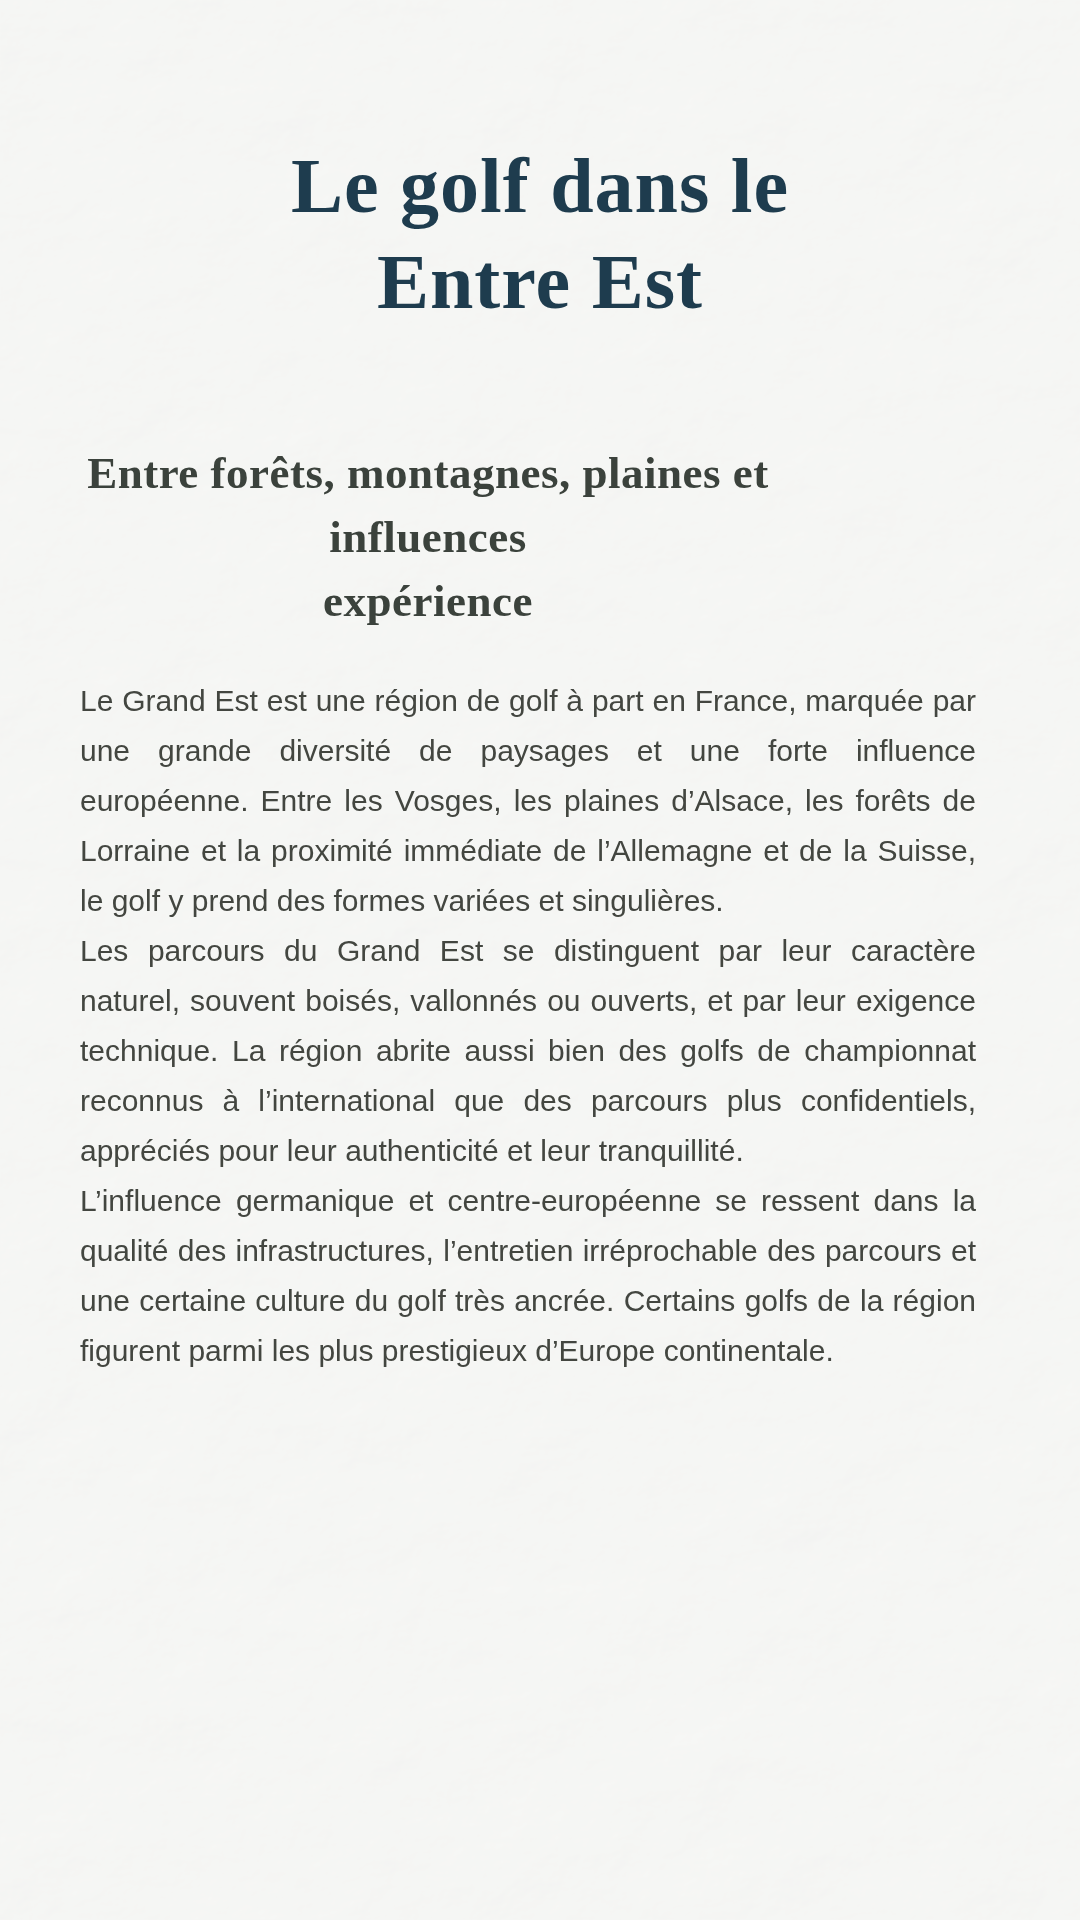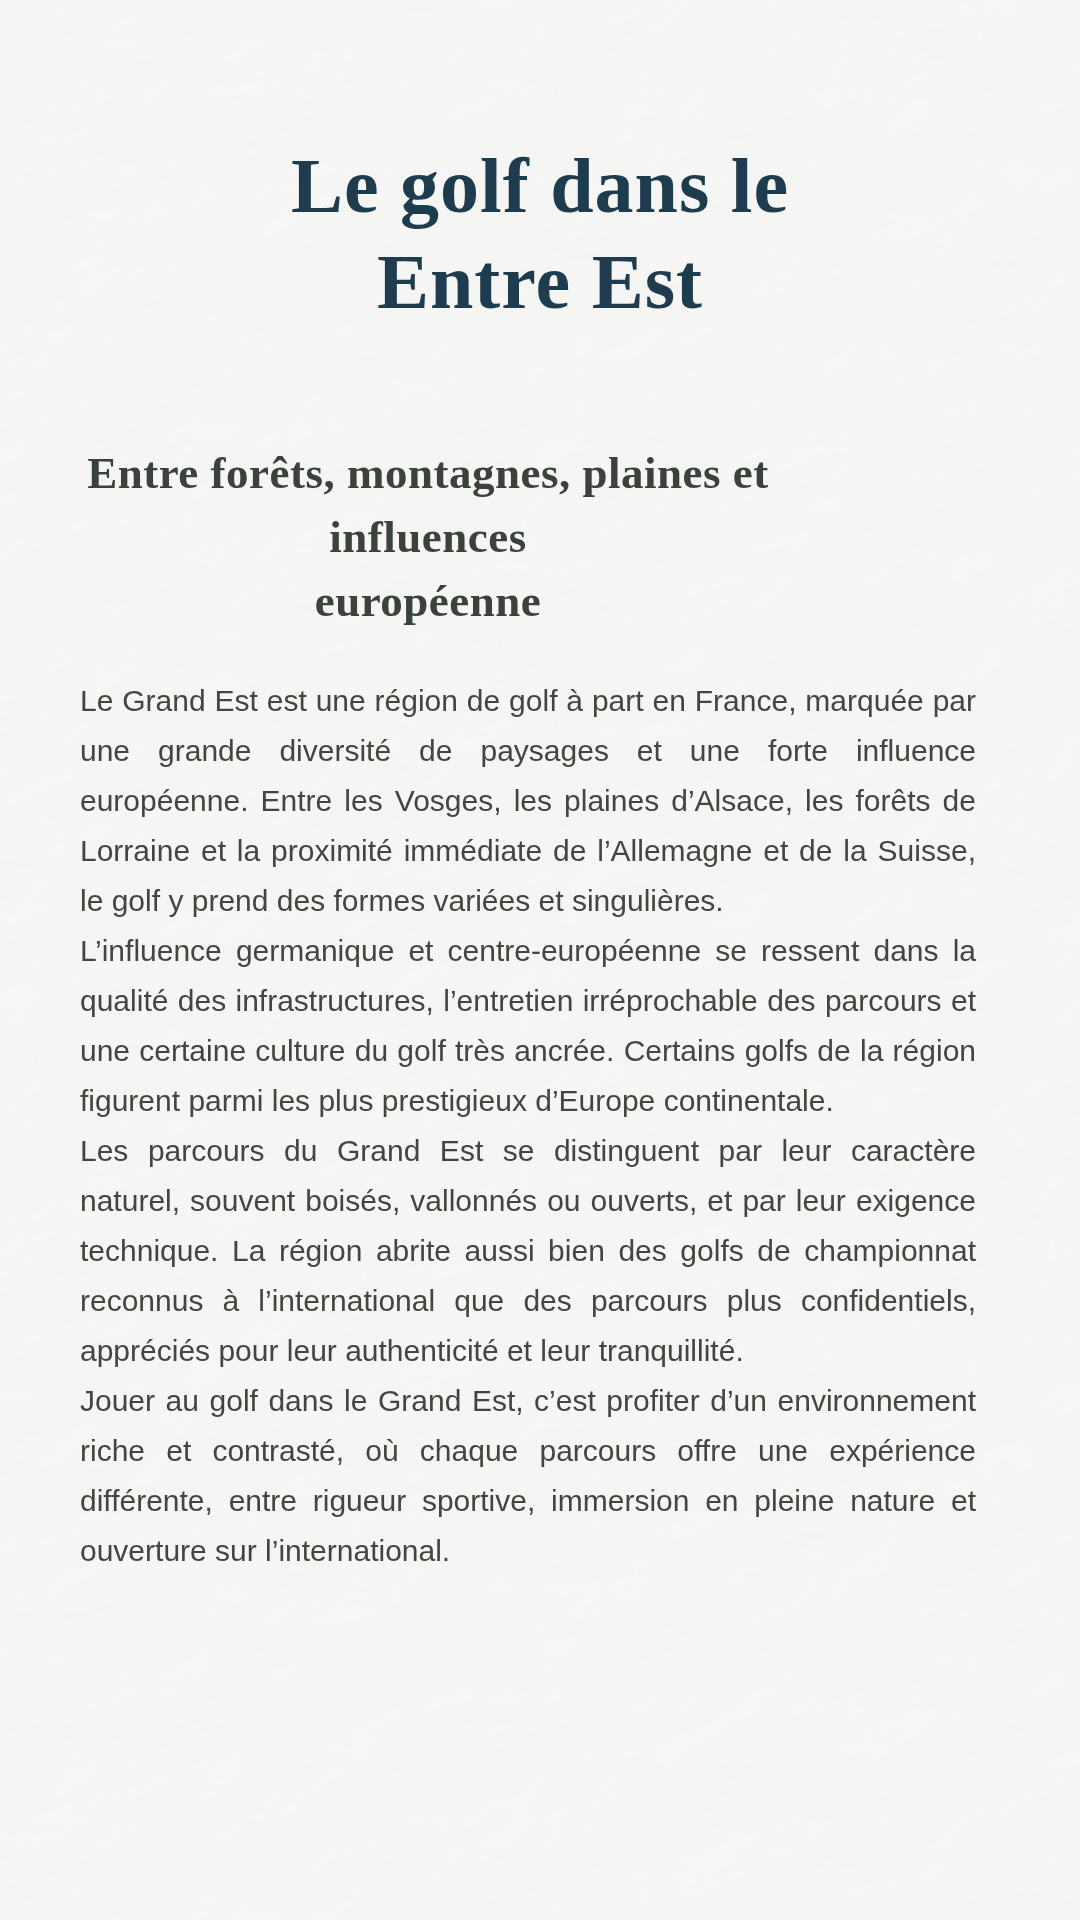--- a/index.html
+++ b/index.html
@@ -94,24 +94,23 @@
 
   <div class="content">
 
     <h1 class="title" style="color: rgb(30, 60, 78);">
       <span class="title-line">Le golf dans le</span><br>
       <span class="title-line">Entre Est</span>
     </h1>
 
     <h2 class="subtitle" style="color: rgb(59, 66, 60);">
       <span class="subtitle-line">Entre forêts, montagnes, plaines et influences</span><br>
-      <span class="subtitle-line">européenne</span>
+      <span class="subtitle-line">expérience</span>
     </h2>
 
     <div class="body-text" style="color: rgb(67, 70, 64);">
       <p>Le Grand Est est une région de golf à part en France, marquée par une grande diversité de paysages et une forte influence européenne. Entre les Vosges, les plaines d’Alsace, les forêts de Lorraine et la proximité immédiate de l’Allemagne et de la Suisse, le golf y prend des formes variées et singulières.</p>
+      <p>Les parcours du Grand Est se distinguent par leur caractère naturel, souvent boisés, vallonnés ou ouverts, et par leur exigence technique. La région abrite aussi bien des golfs de championnat reconnus à l’international que des parcours plus confidentiels, appréciés pour leur authenticité et leur tranquillité.</p>
       <p>L’influence germanique et centre-européenne se ressent dans la qualité des infrastructures, l’entretien irréprochable des parcours et une certaine culture du golf très ancrée. Certains golfs de la région figurent parmi les plus prestigieux d’Europe continentale.</p>
-      <p>Les parcours du Grand Est se distinguent par leur caractère naturel, souvent boisés, vallonnés ou ouverts, et par leur exigence technique. La région abrite aussi bien des golfs de championnat reconnus à l’international que des parcours plus confidentiels, appréciés pour leur authenticité et leur tranquillité.</p>
-      <p>Jouer au golf dans le Grand Est, c’est profiter d’un environnement riche et contrasté, où chaque parcours offre une expérience différente, entre rigueur sportive, immersion en pleine nature et ouverture sur l’international.</p>
     </div>
 
   </div>
 </div>
 
 </body></html>

